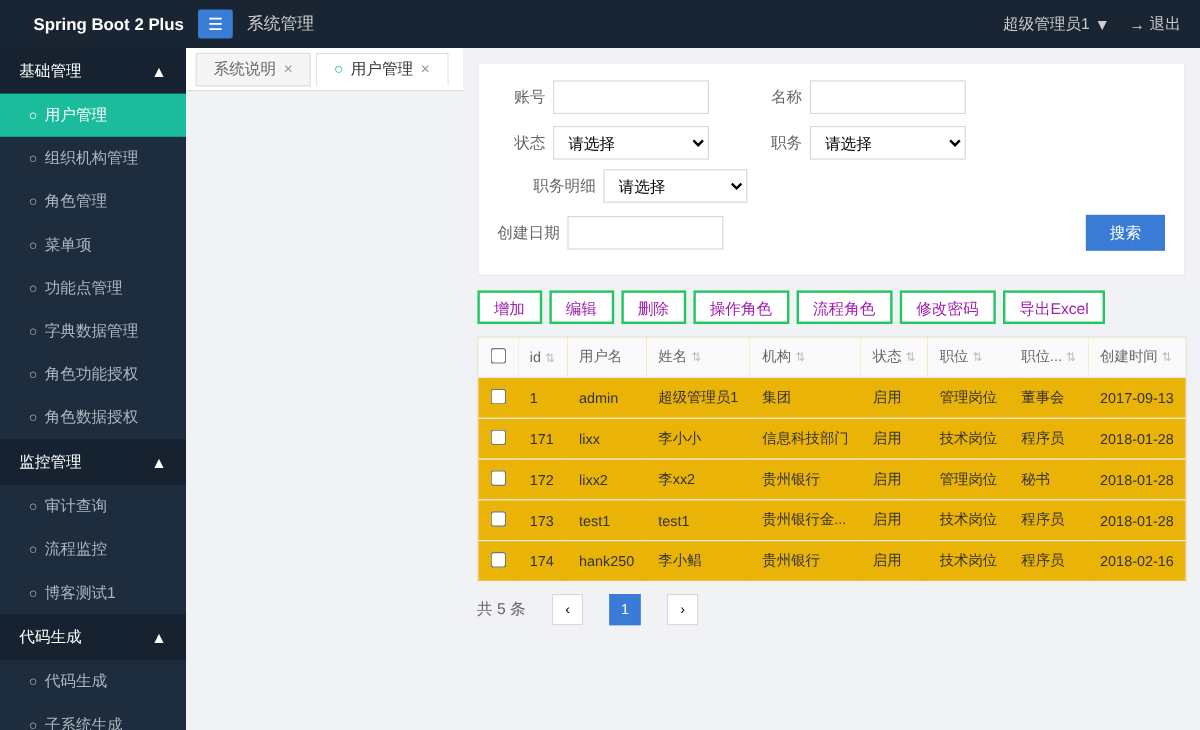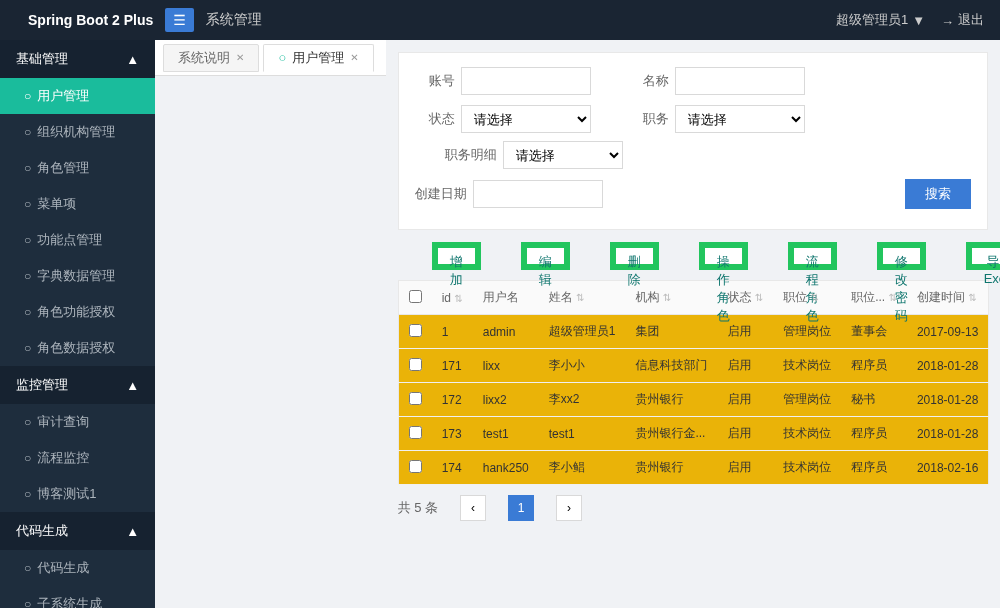--- a/index.html
+++ b/index.html
@@ -139,28 +139,27 @@
       float: right;
     }
 
     
     .action-bar {
       display: flex;
       gap: 6px;
       margin-bottom: 10px;
     }
     .action-btn {
-      border: 6px solid #22c55e;
+      border: 2px solid #22c55e;
       background: #fff;
       padding: 5px 12px;
       cursor: pointer;
       font-size: 13px;
-      color: #0f766e;
+      color: #a21caf;
       height: 28px;
-      margin-left: 34px;
     }
 
     
     .data-table { width: 100%; border-collapse: collapse; background: #eab308; border: 1px solid #e8e8e8; }
     .data-table th {
       background: #fafafa;
       border-bottom: 1px solid #e8e8e8;
       padding: 8px 10px;
       text-align: left;
       color: #666;

